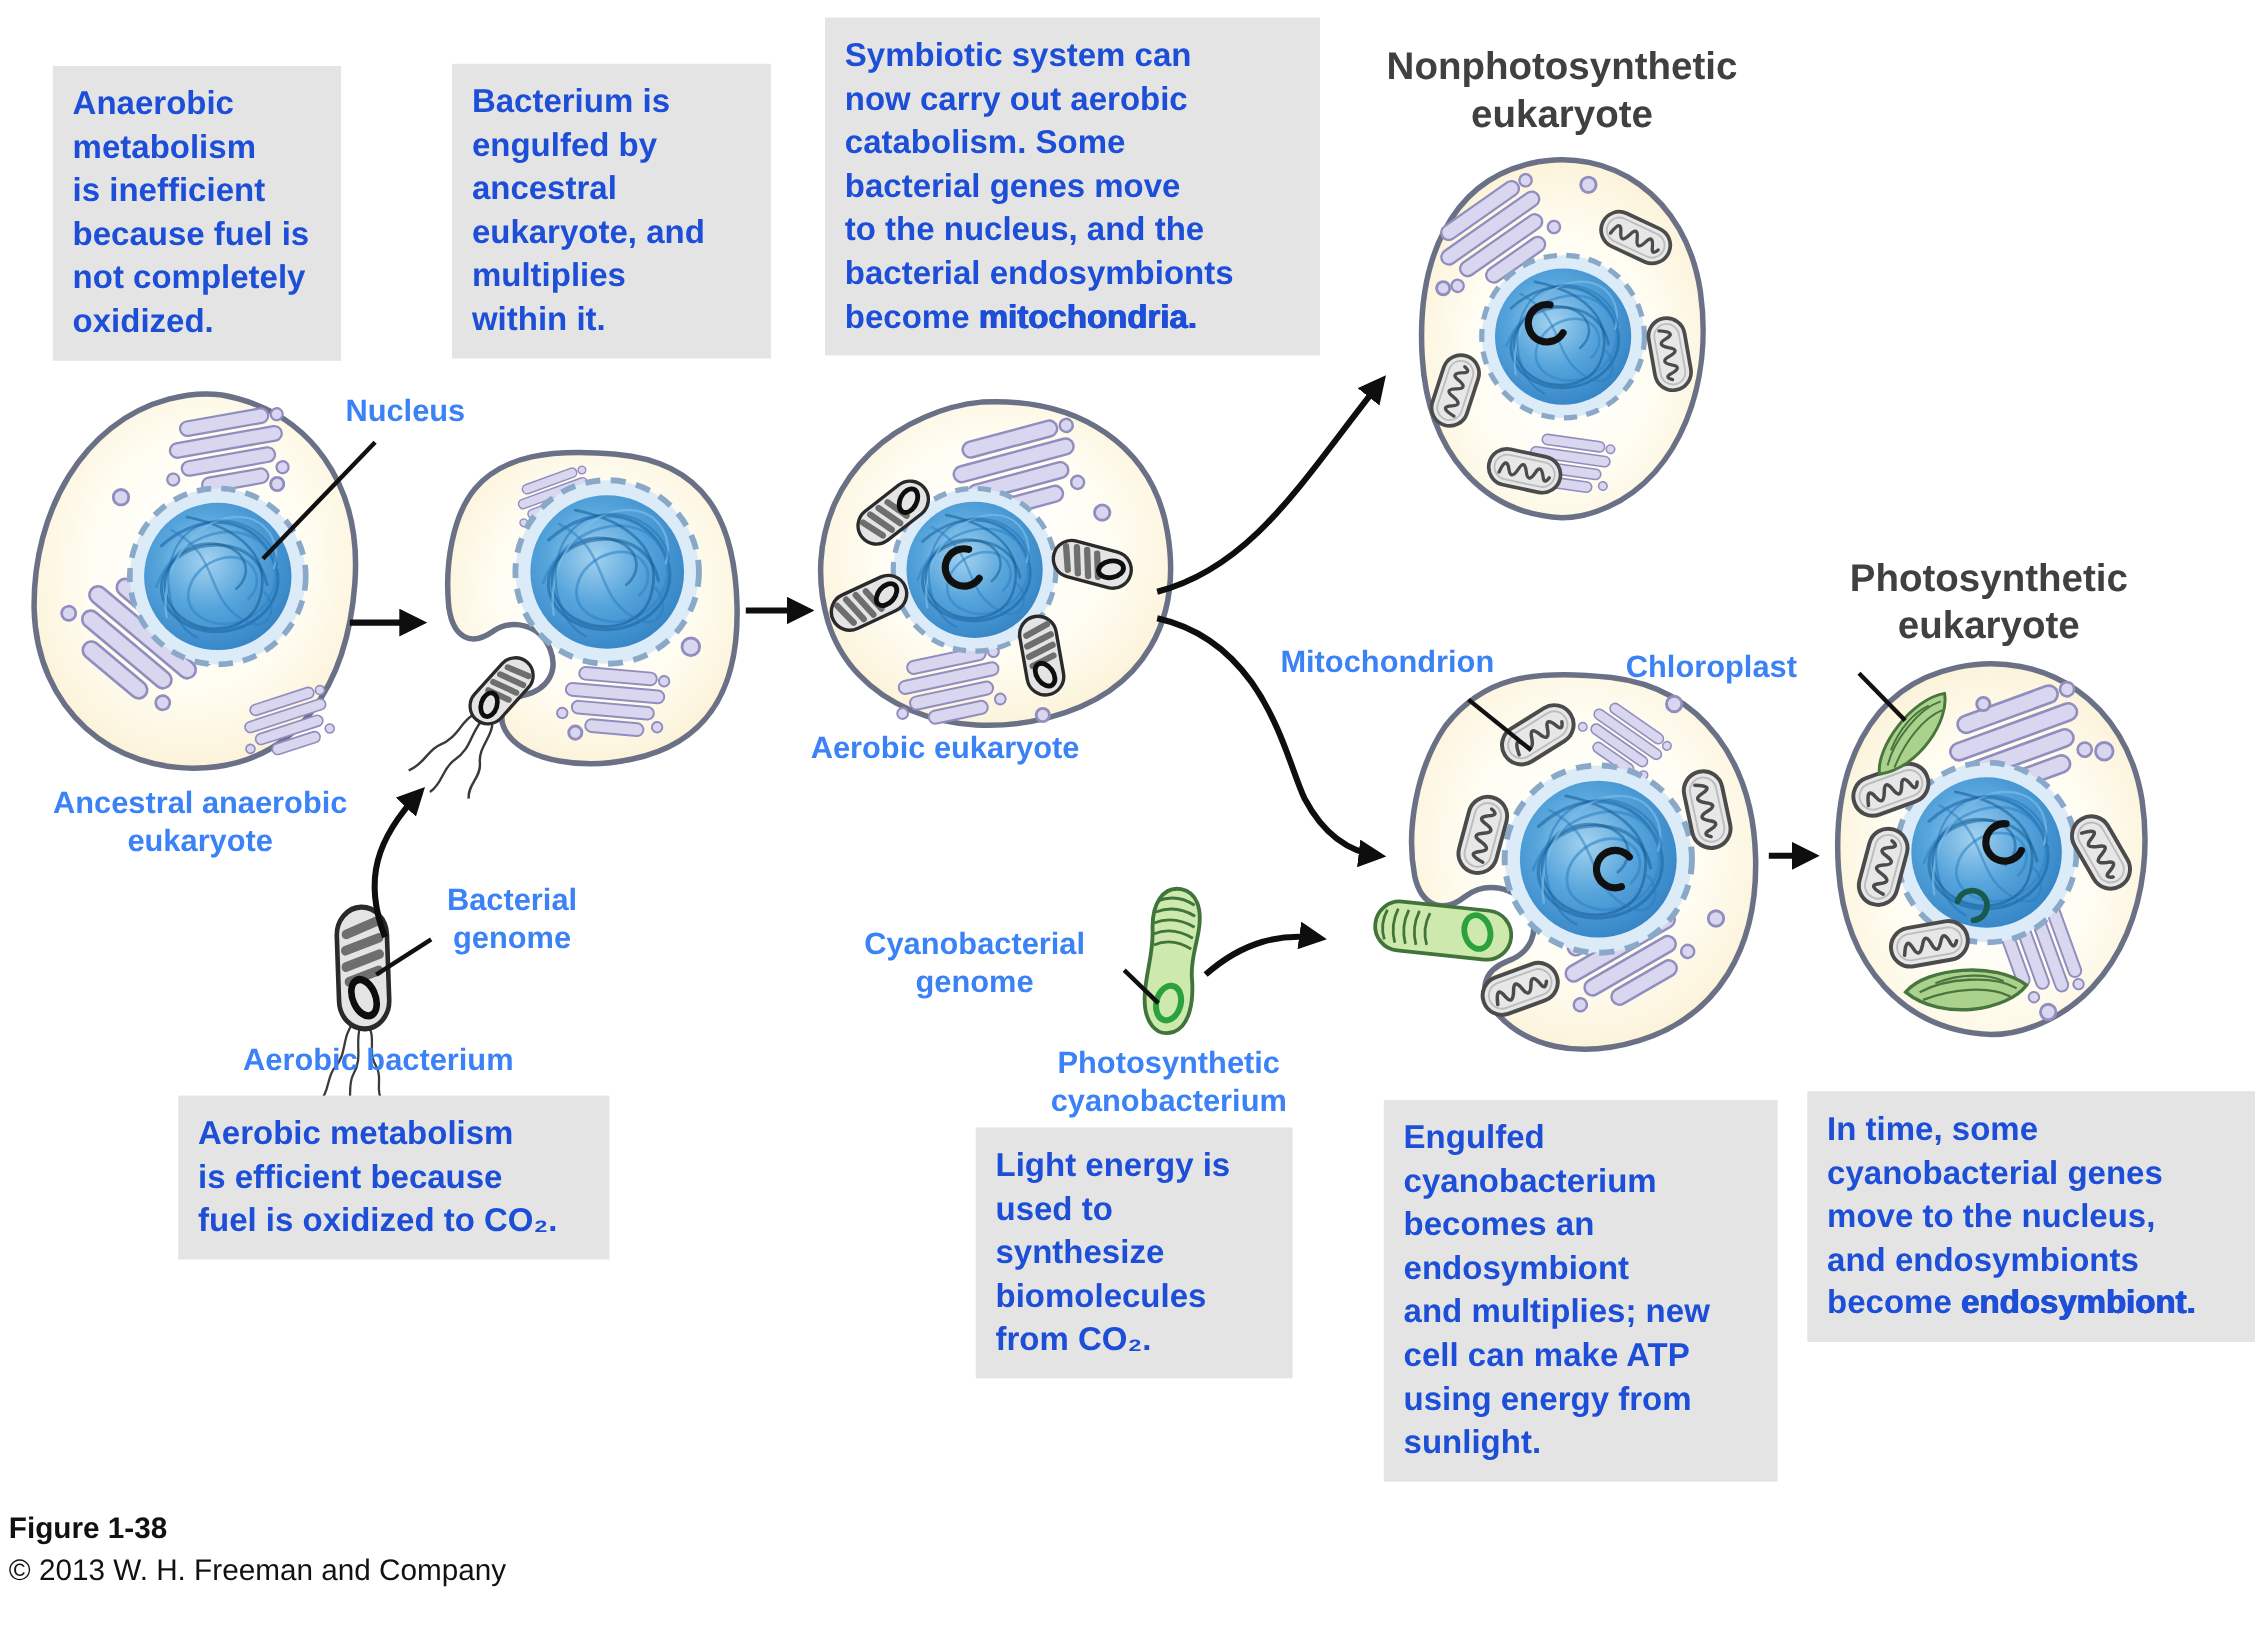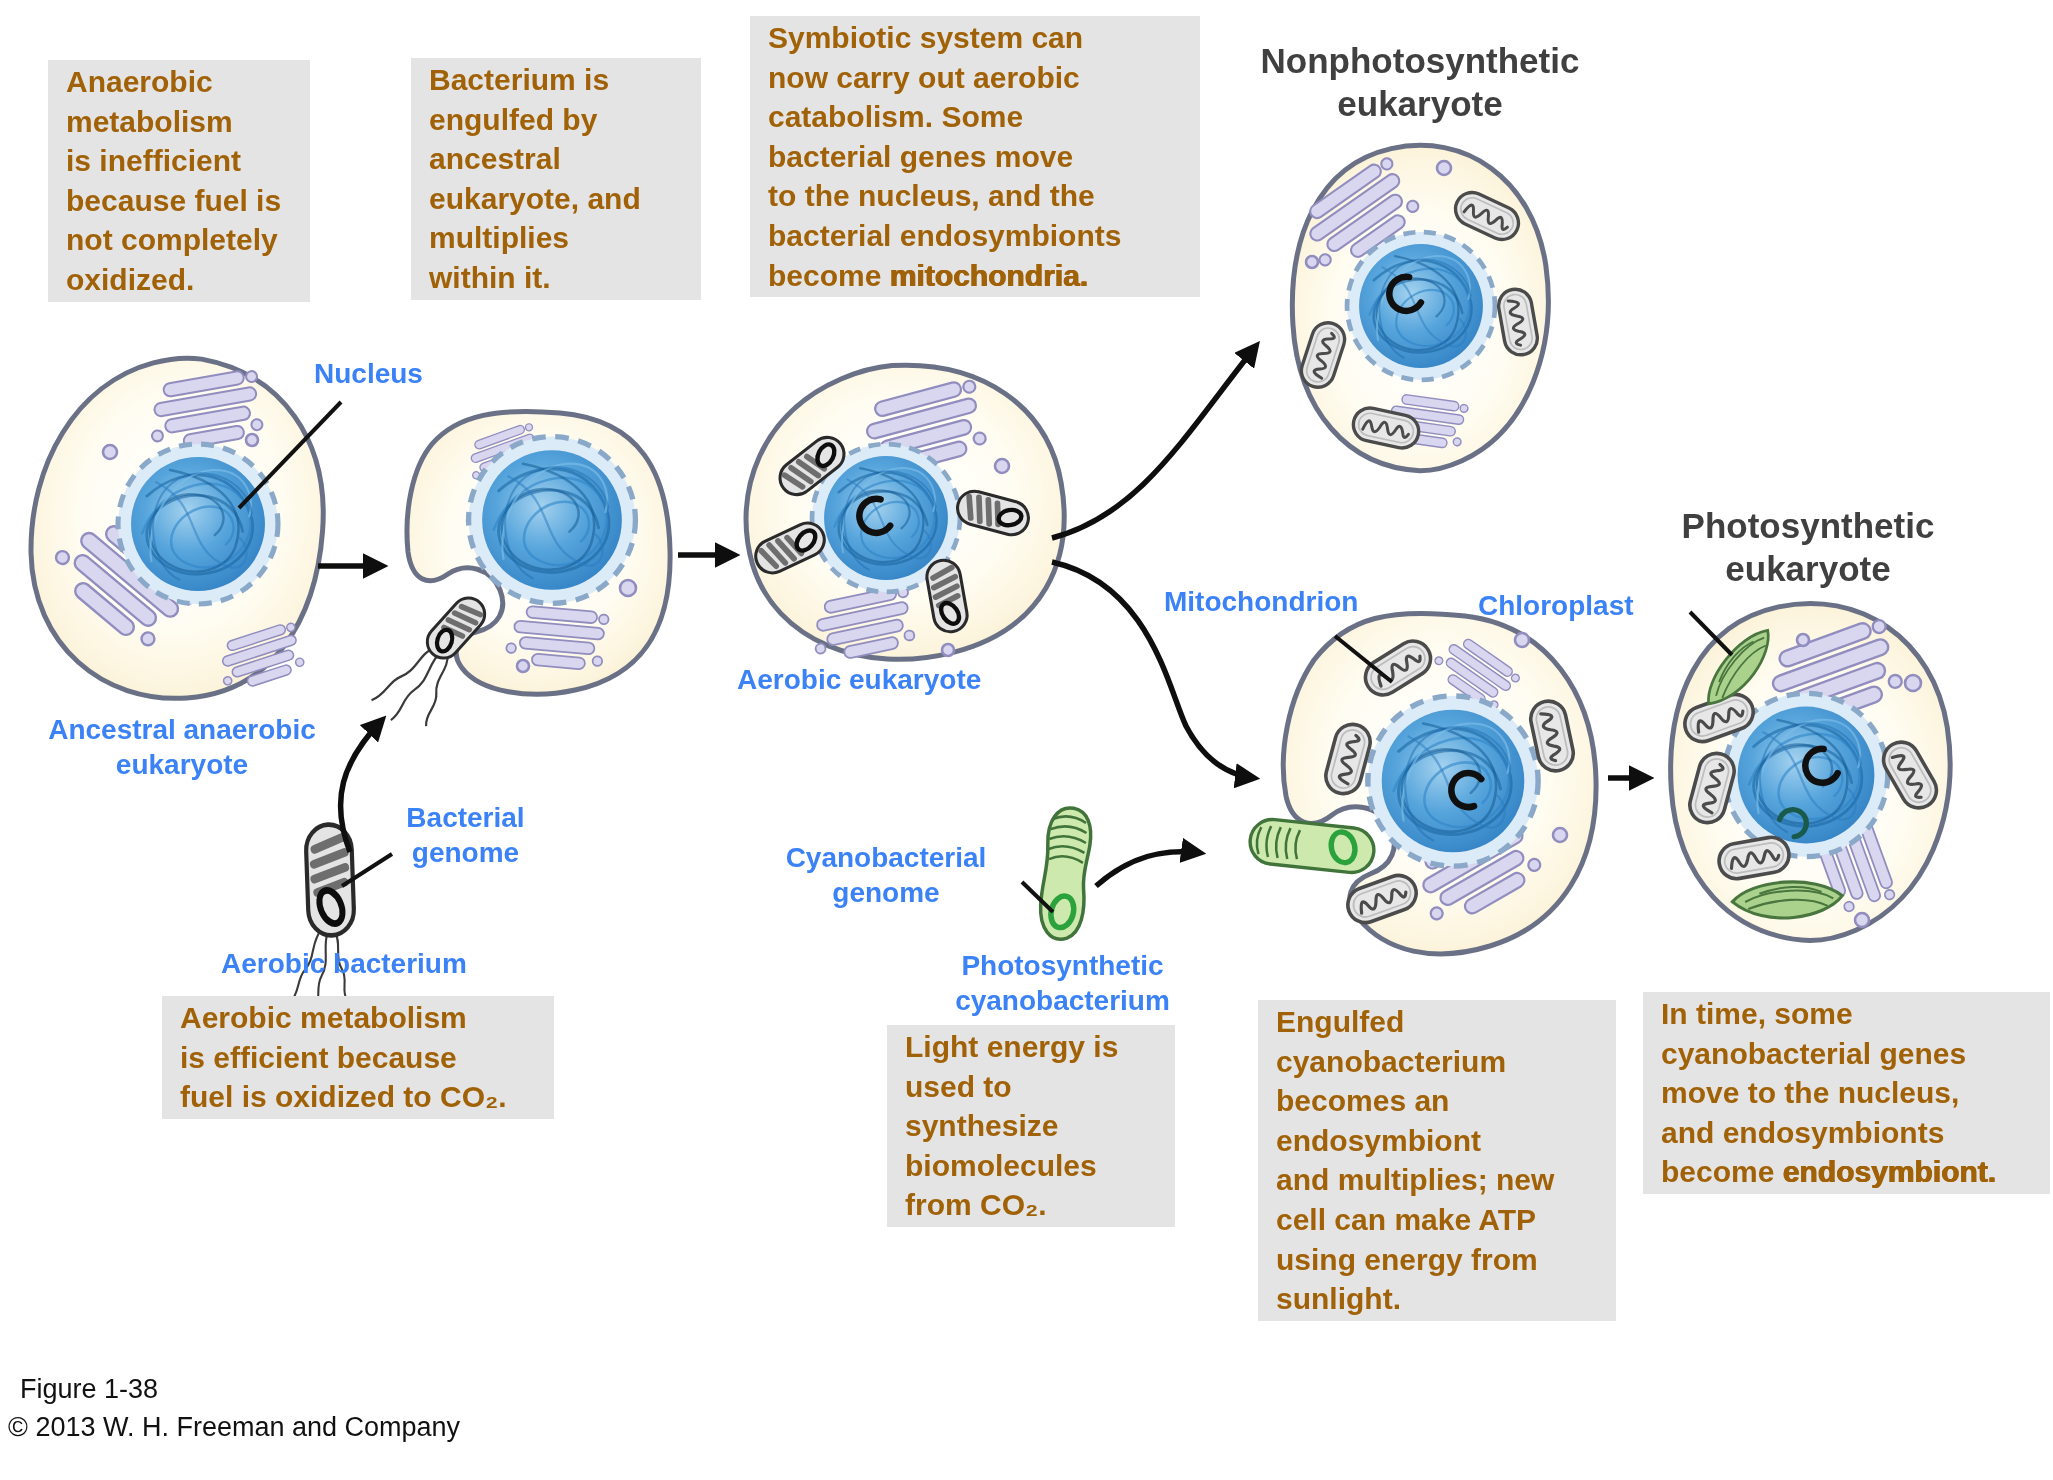--- a/index.html
+++ b/index.html
@@ -1,28 +1,28 @@
 <!DOCTYPE html>
 <html><head>
 <meta charset="utf-8">
 <style>
   html,body{margin:0;padding:0;background:#ffffff;}
   .stage{position:relative;width:2053px;height:1480px;background:#ffffff;overflow:hidden;
          font-family:"Liberation Sans",sans-serif;}
   .stage svg{position:absolute;left:0;top:0;}
-  .tbox{position:absolute;background:#e4e4e4;color:#a16207;font-weight:bold;
-        font-size:30px;line-height:1.32;padding:2px 18px;white-space:pre-line;}
+  .tbox{position:absolute;background:#e4e4e4;color:#1d4ed8;font-weight:bold;
+        font-size:30px;line-height:1.32;padding:15px 18px;white-space:pre-line;}
   .lbl{position:absolute;color:#3b82f6;font-weight:bold;font-size:28px;line-height:1.25;
        white-space:pre-line;}
   .ttl{position:absolute;color:#404040;font-weight:bold;font-size:35px;line-height:1.22;
        white-space:pre-line;text-align:center;}
   .ctr{text-align:center;}
   .xb{text-shadow:0.7px 0 0 currentColor,-0.4px 0 0 currentColor;}
   .cap{position:absolute;color:#111;font-size:27px;line-height:1.42;}
-  .cap .b{font-weight:normal;margin-left:12px;}
+  .cap .b{font-weight:bold;}
   .cap .it{font-style:italic;}
 </style>
 </head>
 <body>
 
 <div class="stage">
 
 <svg width="2053" height="1480" viewBox="0 0 2053 1480" xmlns="http://www.w3.org/2000/svg">
   <defs>
     <radialGradient id="gcell" cx="0.5" cy="0.45" r="0.62">

